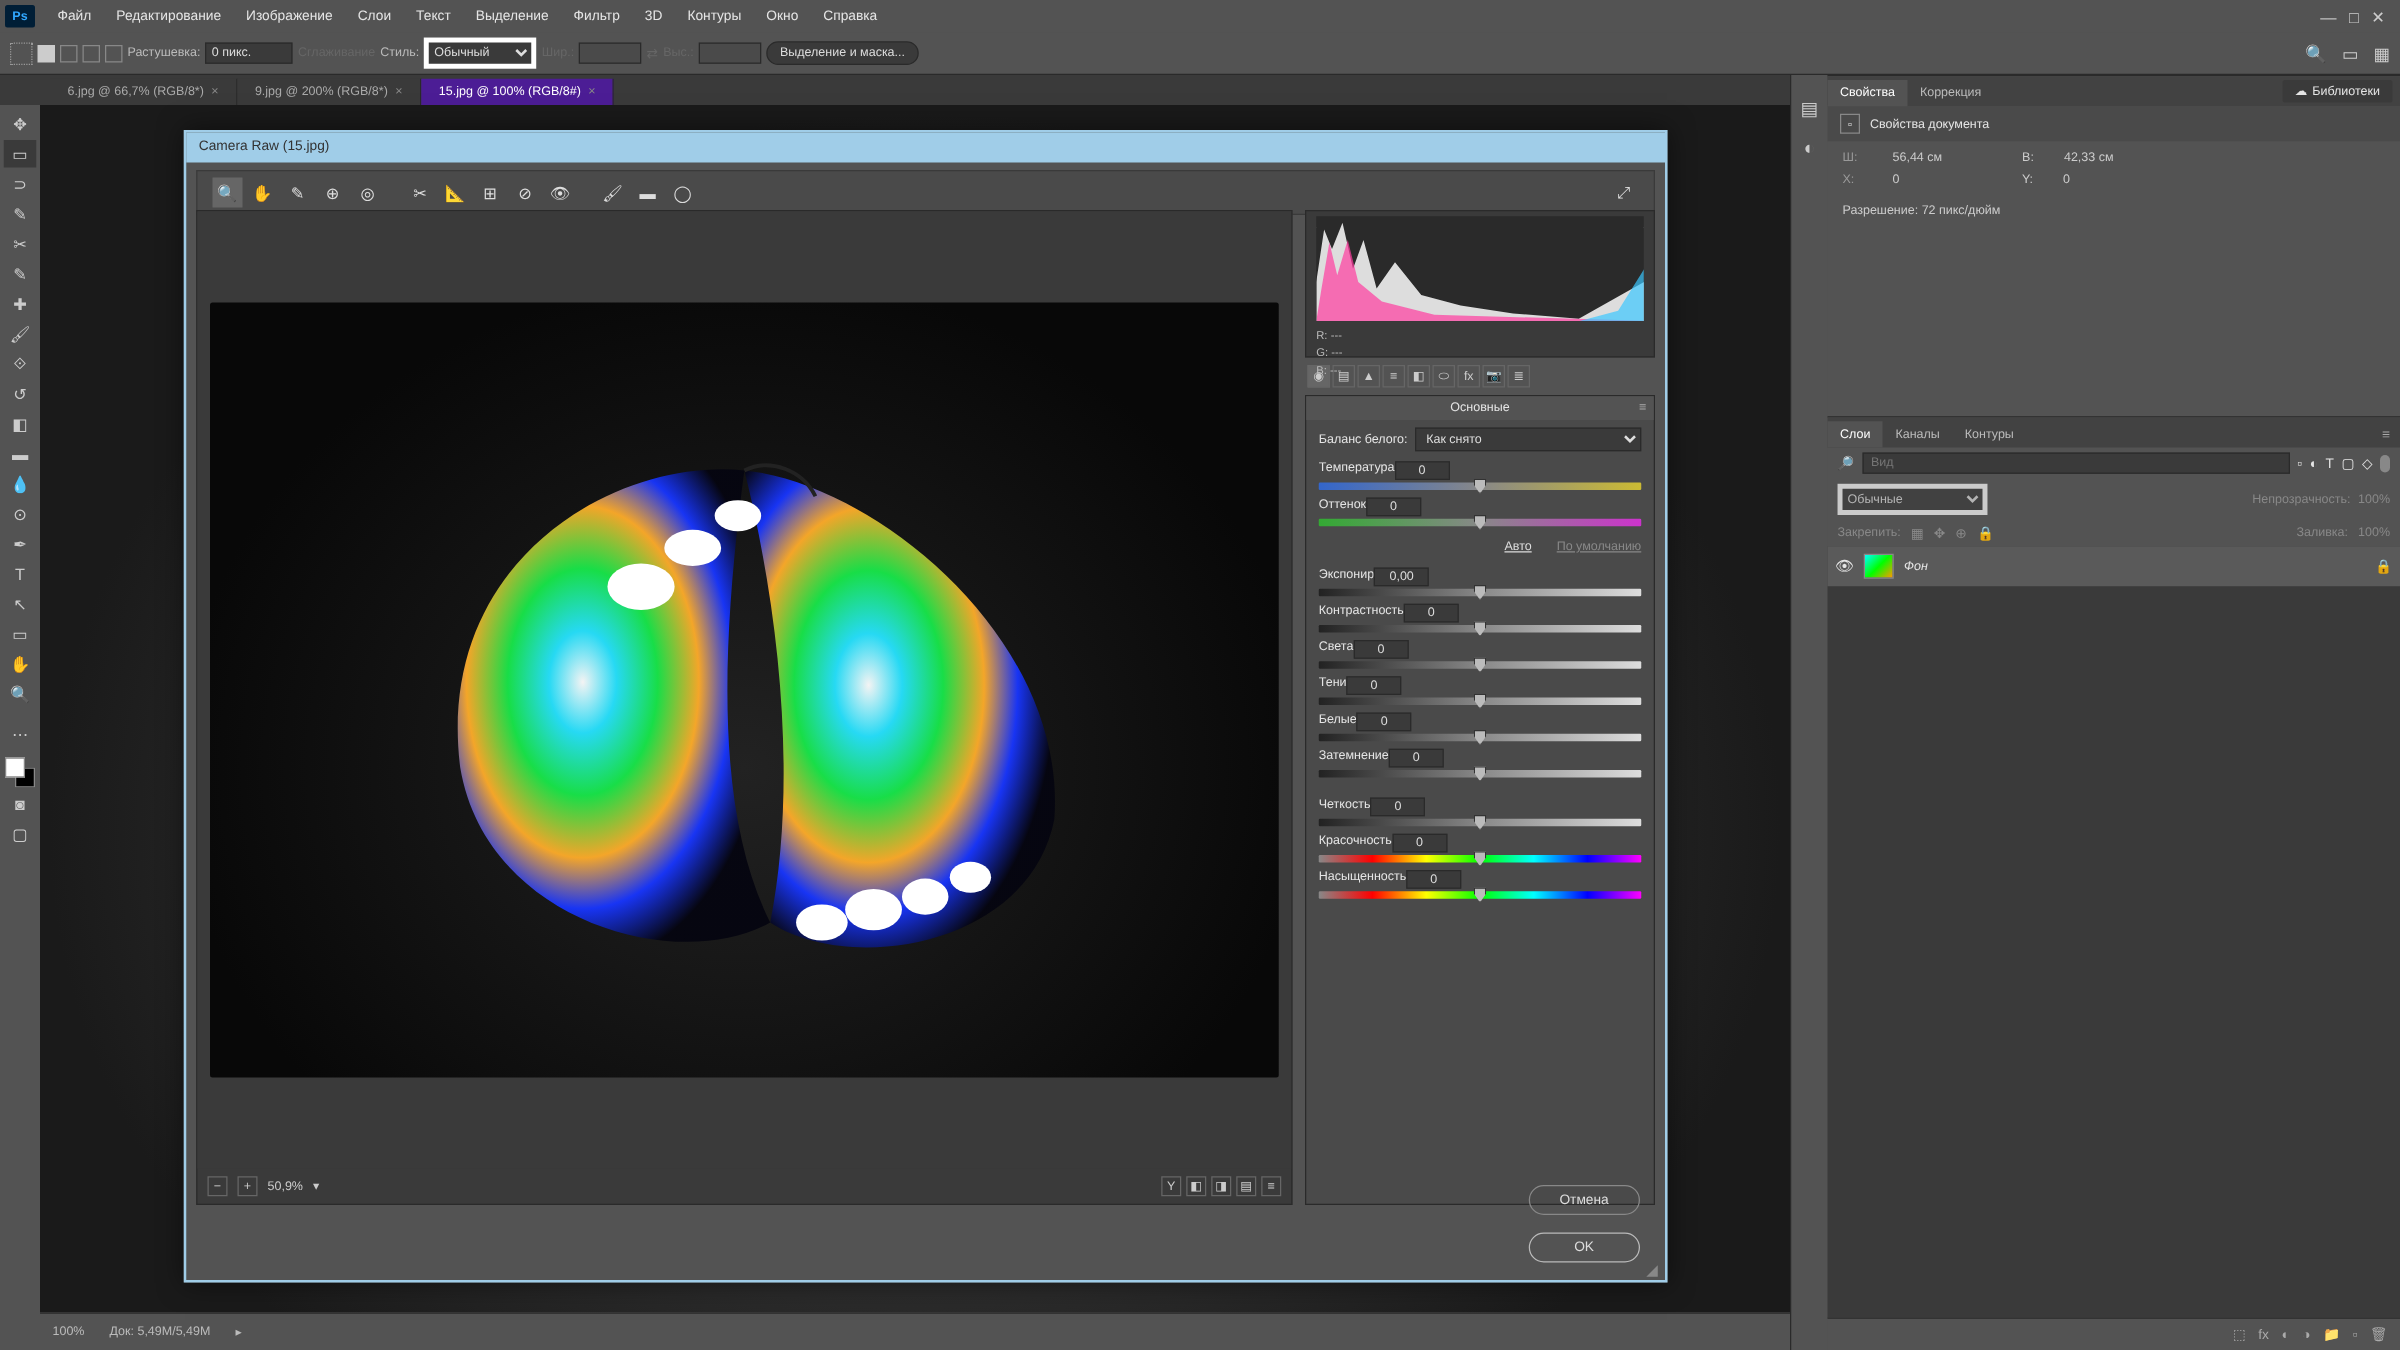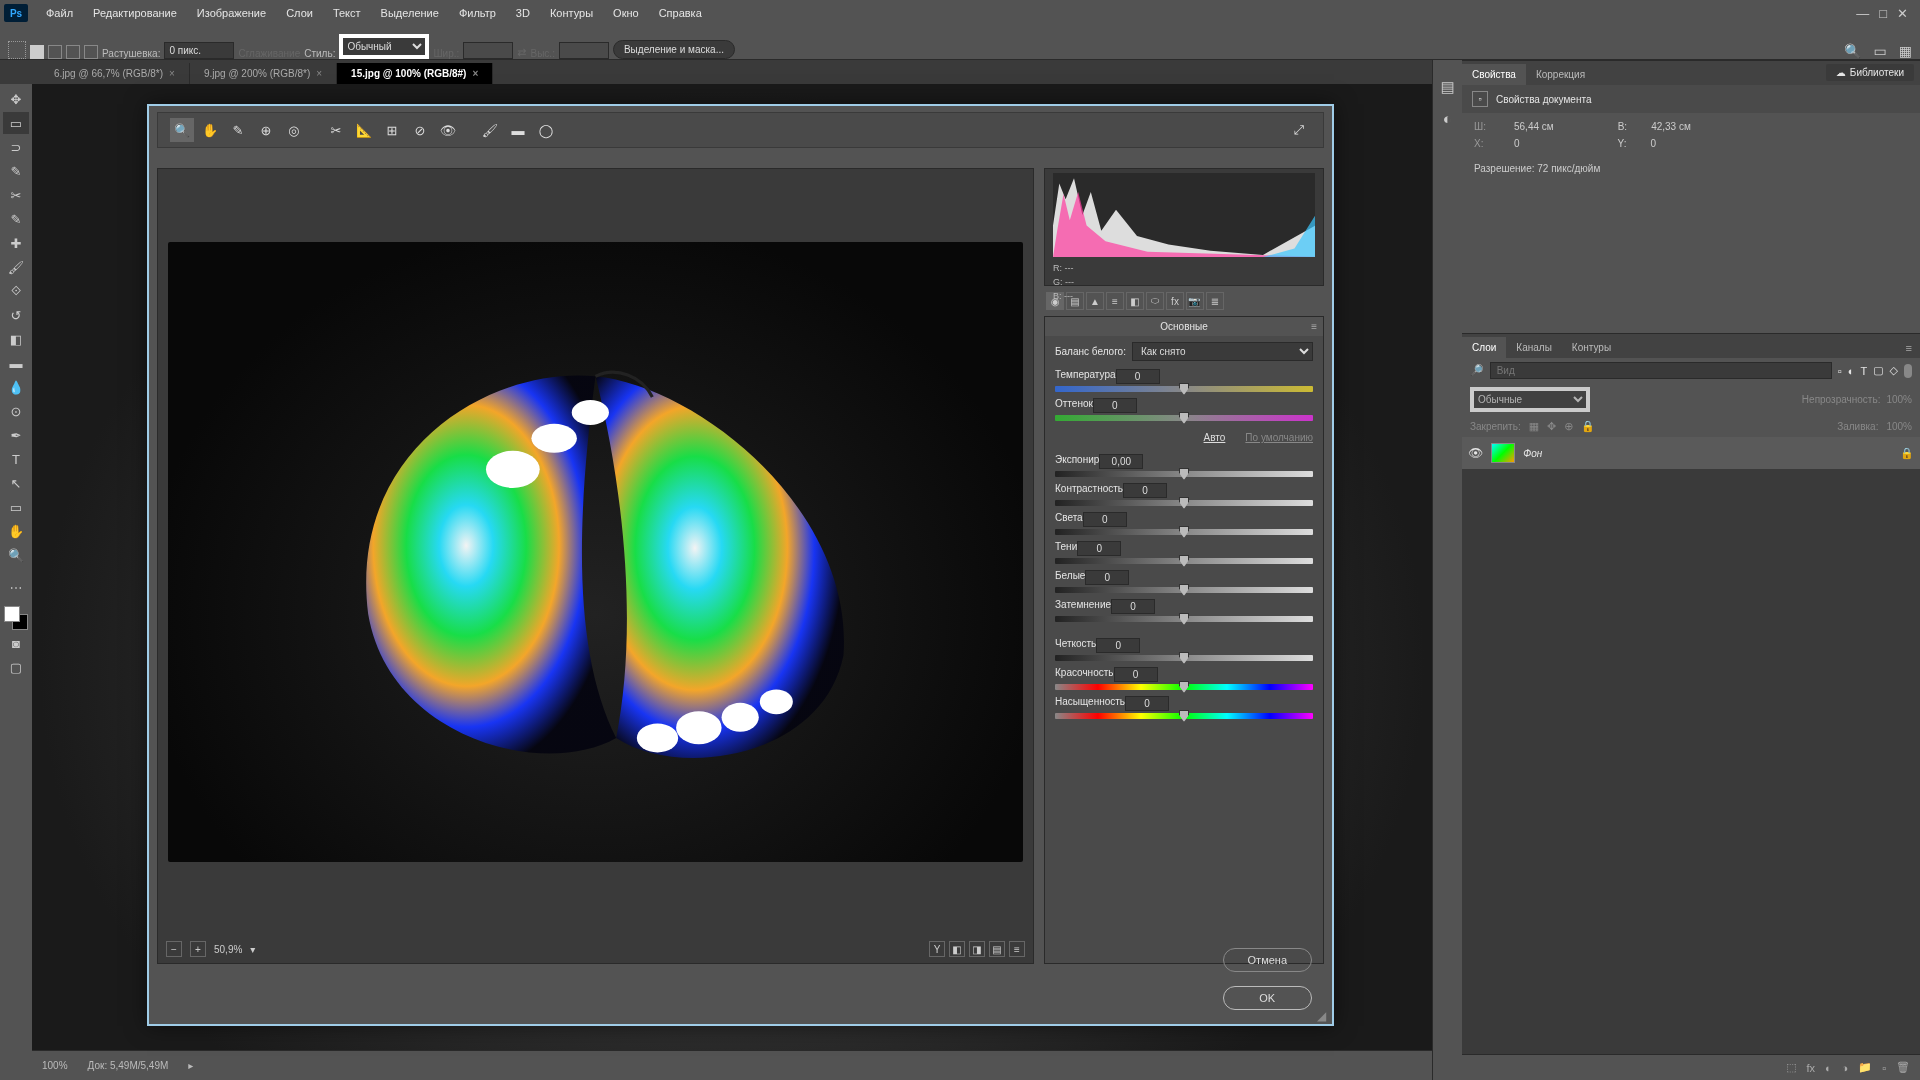--- a/index.html
+++ b/index.html
@@ -6,33 +6,33 @@
 body { width:1920px; height:1080px; background:#535353; overflow:hidden; font-size:11px; color:#e5e5e5; position:relative; }
 
 
 .menubar { height:26px; background:#535353; display:flex; align-items:center; padding:0 4px; }
 .ps-logo { width:24px; height:18px; background:#001e36; color:#31a8ff; font-weight:bold; font-size:10px; display:flex; align-items:center; justify-content:center; border-radius:2px; margin-right:8px; }
 .menuitem { padding:4px 10px; cursor:default; }
 .win-controls { margin-left:auto; display:flex; gap:10px; padding-right:8px; color:#ccc; }
 .win-controls span { font-size:13px; }
 
 
-.optbar { height:34px; background:#535353; border-bottom:1px solid #2a2a2a; display:flex; align-items:flex-end; padding:0 8px; gap:4px; }
+.optbar { height:34px; background:#535353; border-bottom:1px solid #2a2a2a; display:flex; align-items:center; padding:0 8px; gap:4px; }
 .tool-icon-sm { width:18px; height:18px; border:1px dotted #999; }
 .optlabel { color:#bbb; font-size:10px; }
 .optinput { background:#3a3a3a; border:1px solid #2a2a2a; color:#ddd; padding:2px 4px; width:70px; font-size:10px; }
 .optselect { background:#3a3a3a; border:4px solid #ffffff; color:#ddd; padding:2px 0; width:90px; font-size:10px; }
 .optbtn { background:#3a3a3a; border:1px solid #2a2a2a; padding:3px 10px; font-size:10px; color:#ddd; border-radius:10px; }
 .optbar-right { margin-left:auto; display:flex; gap:12px; }
 .optbar-right span { font-size:14px; color:#ccc; }
 
 
 .doctabs { height:24px; background:#3a3a3a; display:flex; align-items:flex-end; padding-left:40px; position:absolute; top:60px; left:0; right:0;}
 .doctab { padding:5px 14px; background:#3a3a3a; color:#aaa; font-size:10px; display:flex; align-items:center; gap:6px; border-right:1px solid #2a2a2a;}
-.doctab.active { background:#000000; color:#fff;font-weight:bold; }
+.doctab.active { background:#4c1d95; color:#fff; }
 .doctab .close { color:#888; font-size:10px; }
 
 
 .toolbox { position:absolute; left:0; top:84px; bottom:0; width:32px; background:#535353; display:flex; flex-direction:column; align-items:center; padding-top:4px; gap:2px;}
 .tool { width:26px; height:22px; display:flex; align-items:center; justify-content:center; font-size:13px; color:#ccc; position:relative;}
 .tool.sel { background:#3a3a3a; }
 .tool-sep { height:6px; }
 .swatches { width:24px; height:24px; position:relative; margin-top:6px;}
 .swatch-fg { position:absolute; width:16px; height:16px; background:#fff; border:1px solid #888; top:0; left:0;}
 .swatch-bg { position:absolute; width:16px; height:16px; background:#000; border:1px solid #888; bottom:0; right:0;}
@@ -324,20 +324,21 @@
         <span>◑</span>
         <span>📁</span>
         <span>▫</span>
         <span>🗑</span>
       </div>
     </div>
   </div>
 </div>
 
 <div class="cr-dialog">
+  <div class="cr-title">Camera Raw (15.jpg)</div>
 
   <div class="cr-toolbar">
     <div class="cr-tool sel">🔍</div>
     <div class="cr-tool">✋</div>
     <div class="cr-tool">✎</div>
     <div class="cr-tool">⊕</div>
     <div class="cr-tool">◎</div>
     <div class="cr-tool-gap"></div>
     <div class="cr-tool">✂</div>
     <div class="cr-tool">📐</div>

